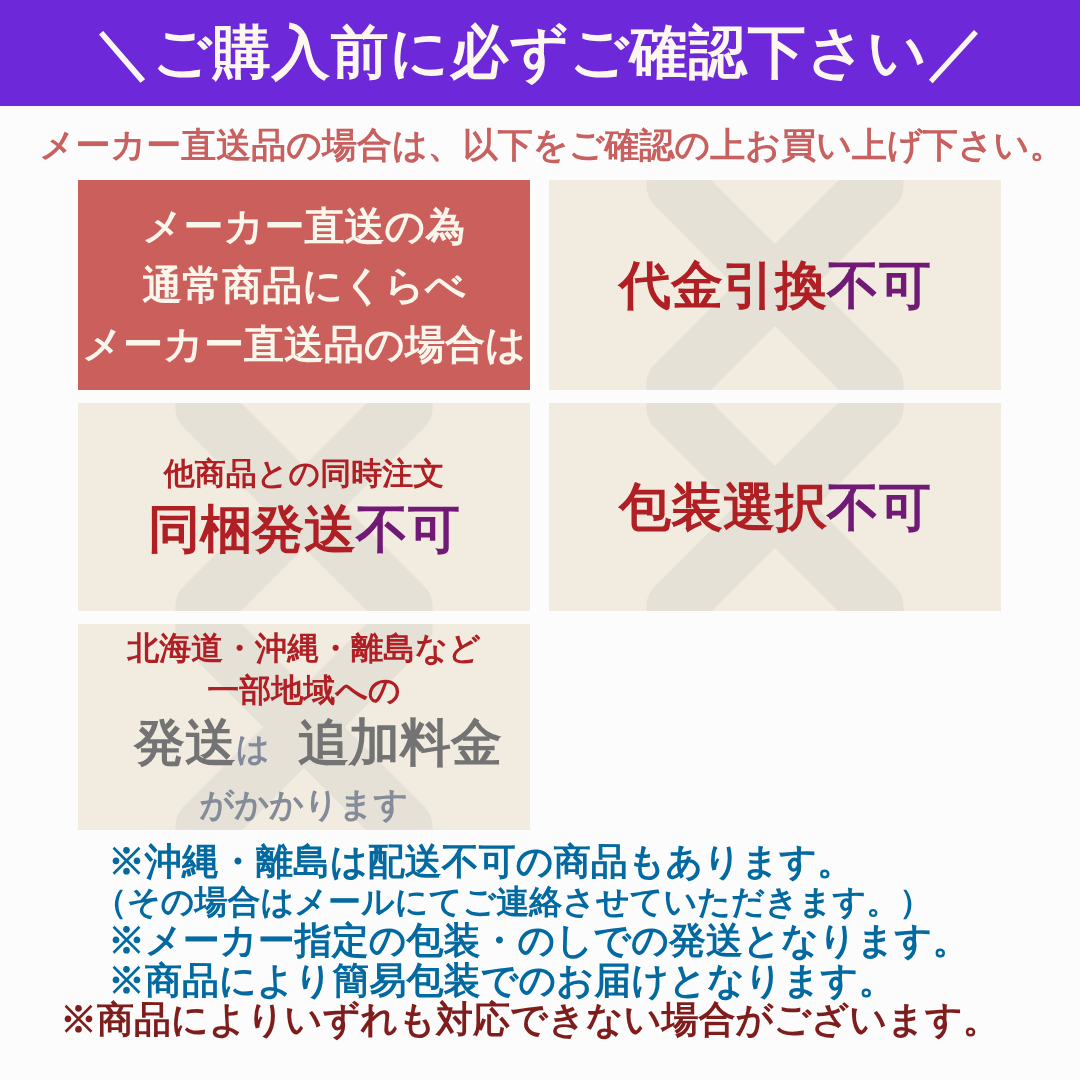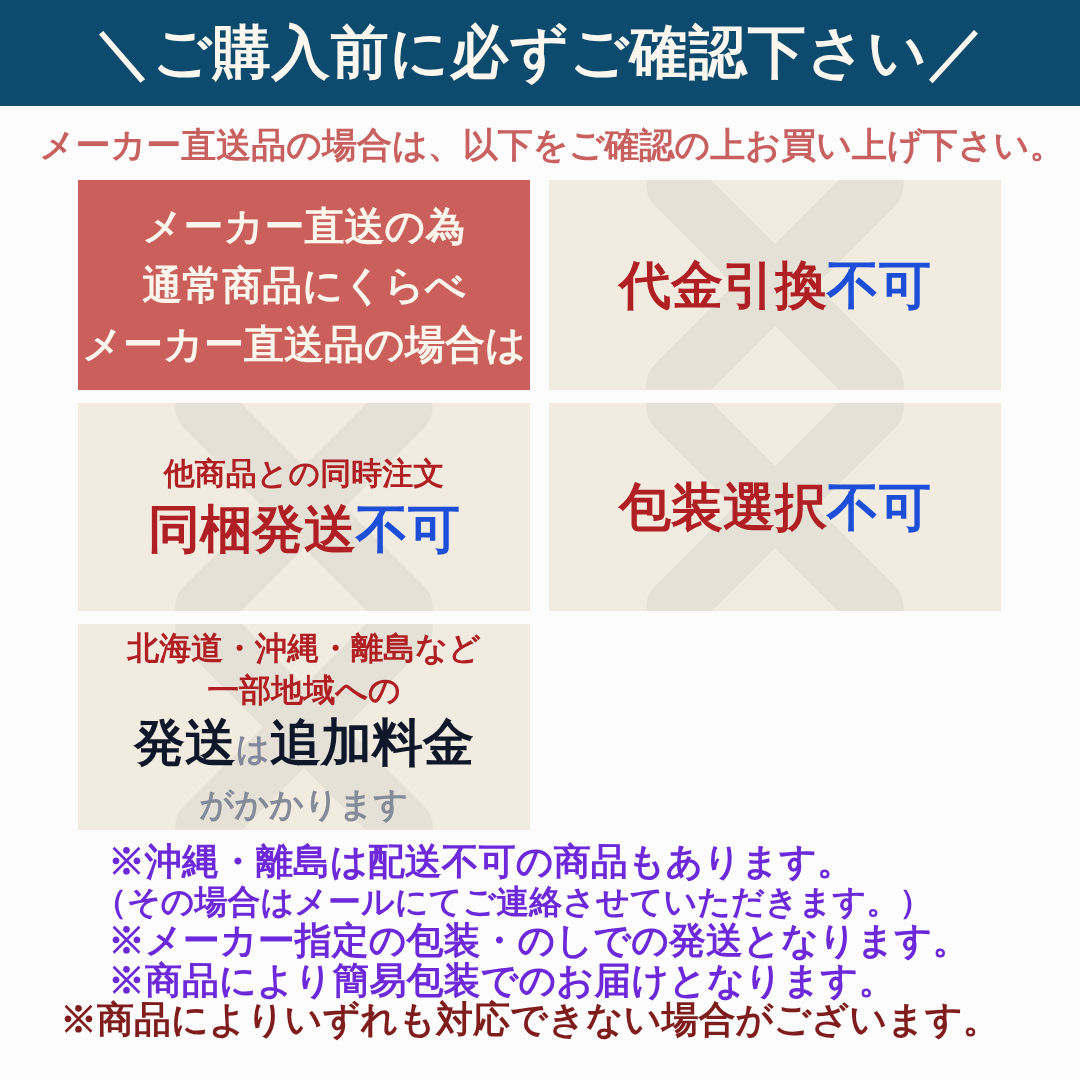--- a/index.html
+++ b/index.html
@@ -5,21 +5,21 @@
   html,body { margin:0; padding:0; }
   .canvas {
     position:relative; width:1080px; height:1080px;
     background:#fcfcfc; overflow:hidden;
     font-family:"Liberation Sans", sans-serif;
   }
 
   
   .banner {
     position:absolute; top:0; left:0; width:1080px; height:106px;
-    background:#0c4a6e; display:flex; align-items:center; justify-content:center;
+    background:#6d28d9; display:flex; align-items:center; justify-content:center;
   }
   .banner-title {
     margin:0; color:#fbf7ef; font-size:58px; font-weight:bold;
     letter-spacing:1px; white-space:nowrap;
   }
 
   
   .subtitle {
     position:absolute; top:121px; left:12px; width:1080px;
     margin:0; text-align:center; color:#c7605e;
@@ -60,39 +60,39 @@
   }
 
   
   .sub-line {
     color:#b01f23; font-size:31px; font-weight:bold;
     line-height:44px; text-align:center; white-space:nowrap;
   }
   .sub-line.small { font-size:30px; }
   .main-line { font-size:52px; font-weight:bold; line-height:66px; white-space:nowrap; }
   .main-line .red  { color:#b01f23; }
-  .main-line .gray { color:#1d4ed8; }
+  .main-line .gray { color:#701a75; }
 
   
   .sur-sub {
     color:#b01f23; font-size:32px; font-weight:bold;
     line-height:42px; text-align:center; white-space:nowrap;
   }
   .sur-main { font-size:51px; font-weight:bold; line-height:64px; white-space:nowrap; }
-  .sur-main .red { color:#0f172a; }
+  .sur-main .red { color:#737373;margin-left:28px; }
   .sur-main .mid { color:#81899b; font-size:33px; }
   .sur-tail {
     color:#848b99; font-size:34px; font-weight:bold;
     line-height:46px; text-align:center; white-space:nowrap;
   }
 
   
   .notes { position:absolute; top:842px; left:0; width:1080px; }
   .note {
-    margin:0 0 0 108px; color:#6d28d9;
+    margin:0 0 0 108px; color:#0369a1;
     font-size:37px; font-weight:bold; line-height:39.5px; white-space:nowrap;
   }
   .note.paren { font-size:33px; margin-left:94px; }
   .note.red   { color:#7f1d1d; margin-left:60px; }
 </style>
 </head>
 <body>
 
 <div class="canvas">
 

